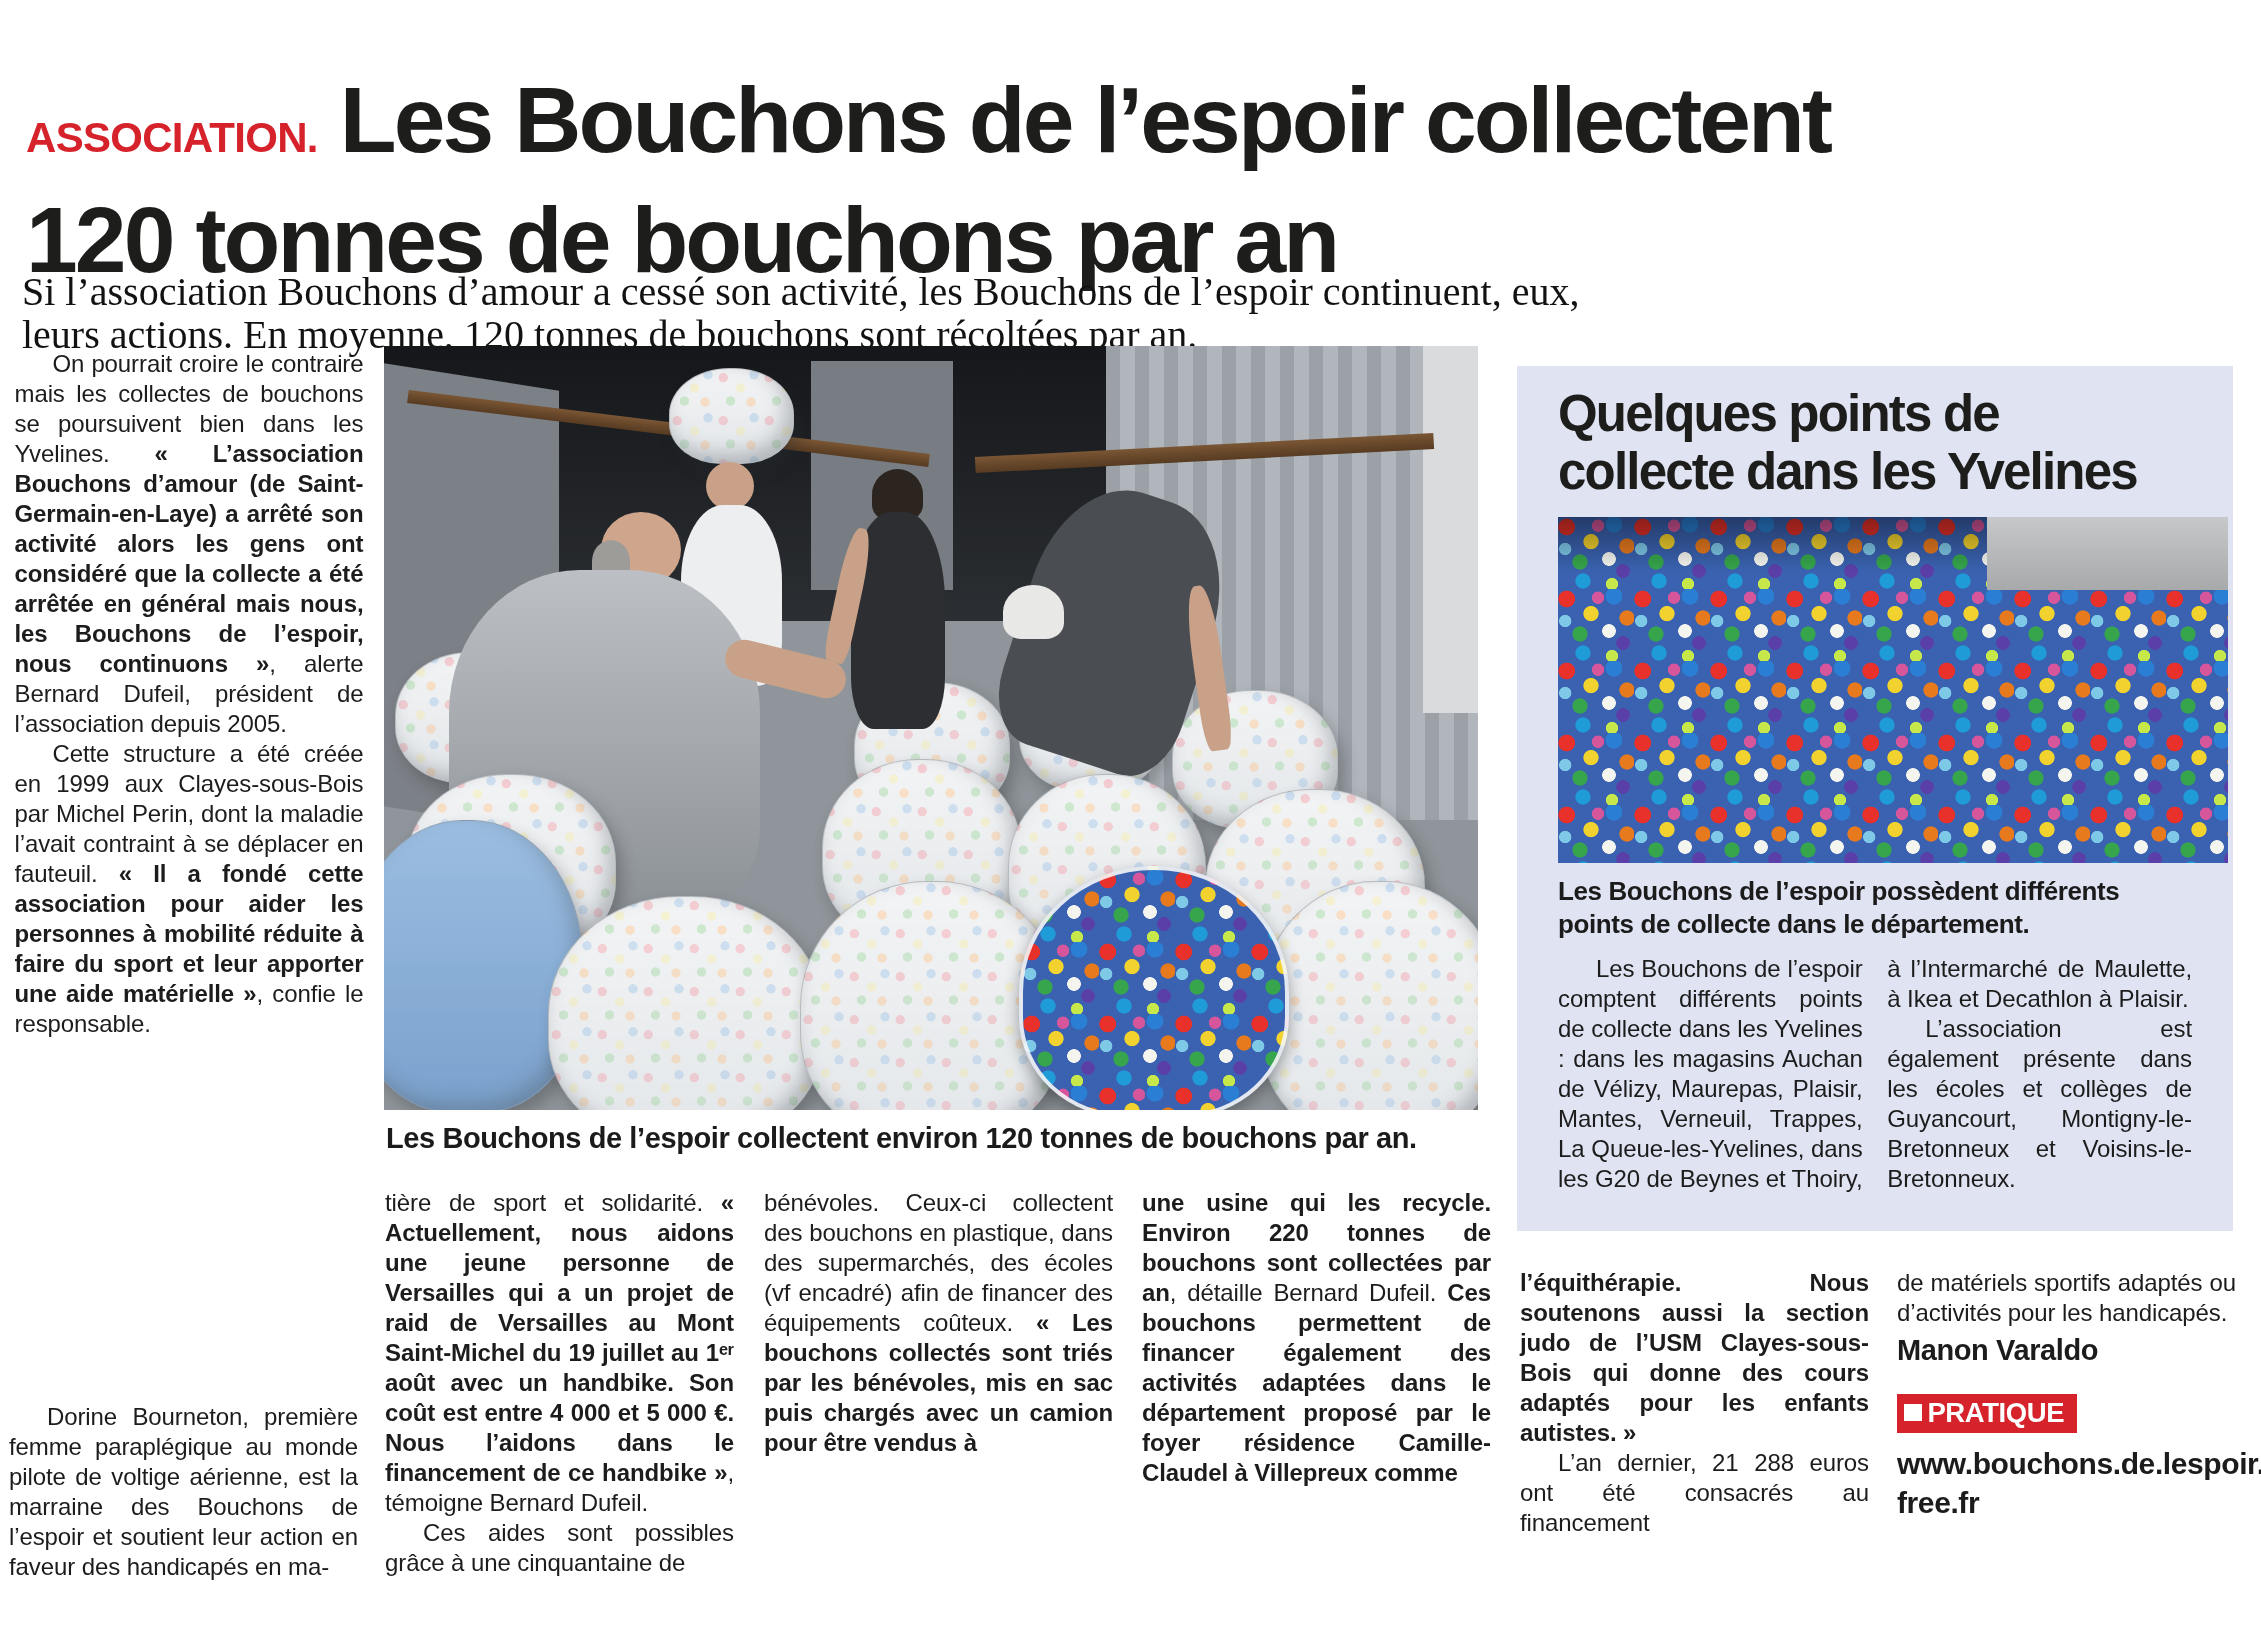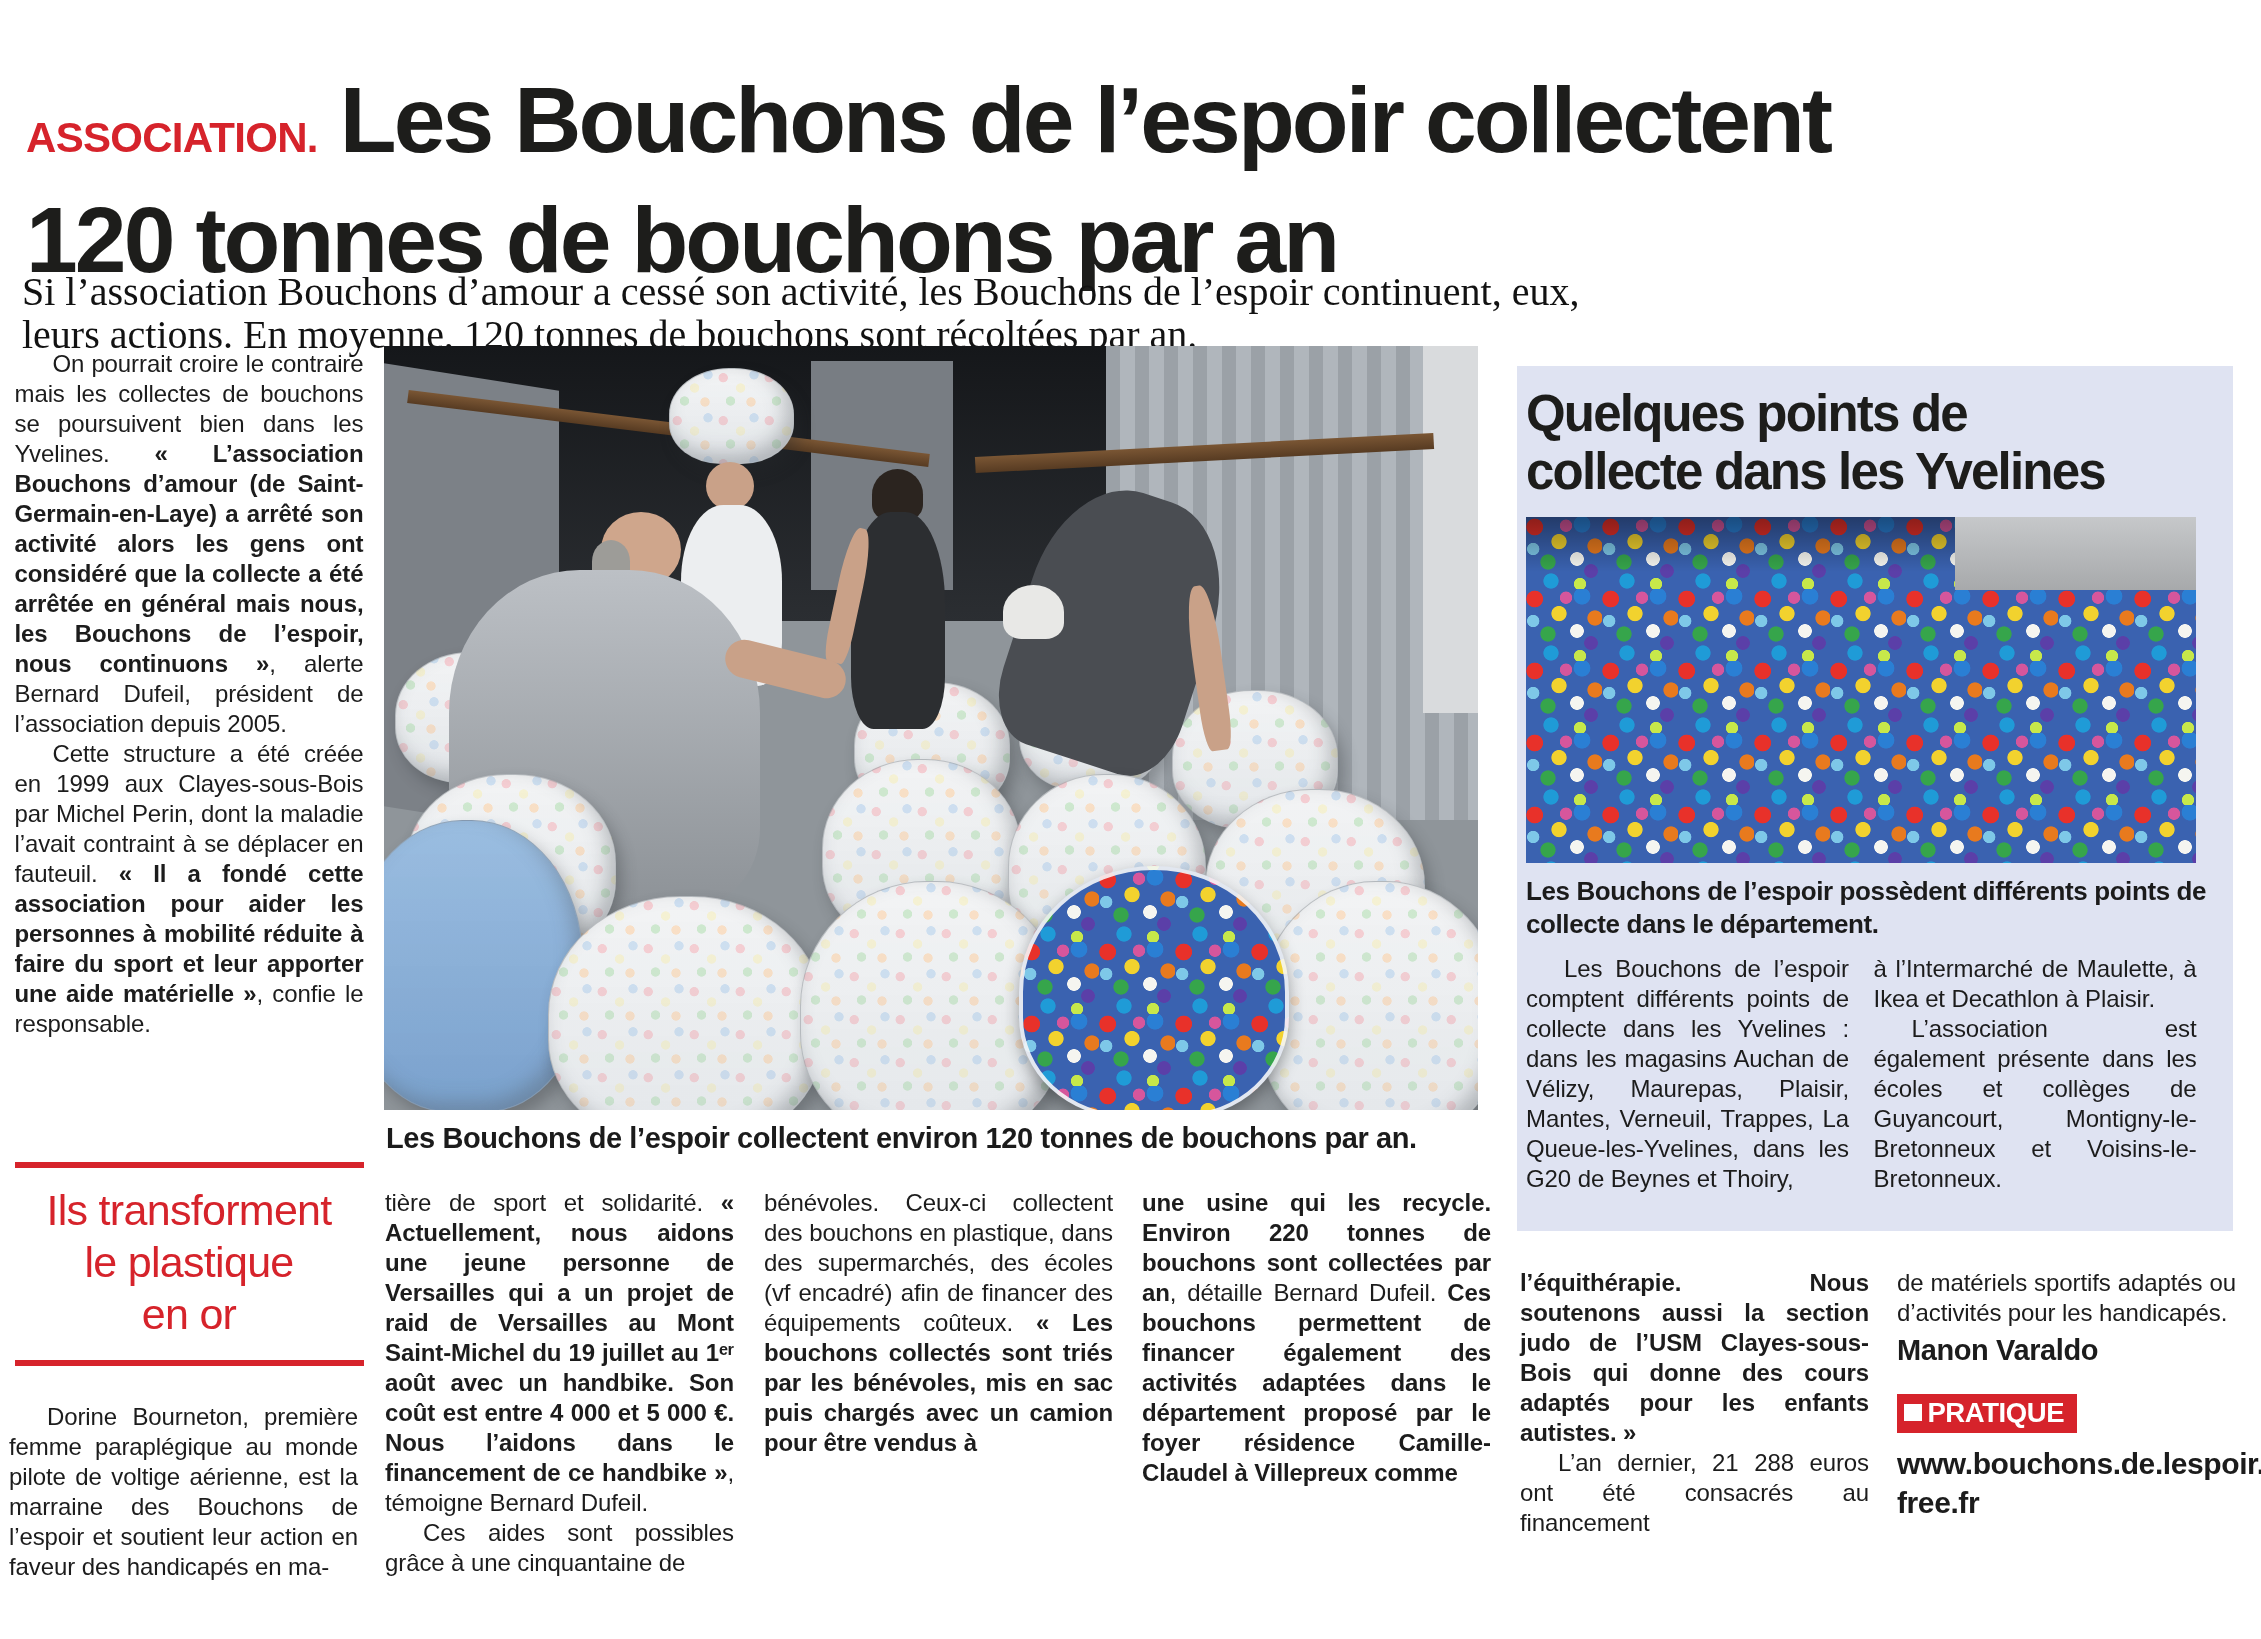--- a/index.html
+++ b/index.html
@@ -36,21 +36,21 @@
   
   .caption-main{left:386px;top:1122px;width:1085px;font-weight:bold;font-size:29px;line-height:33px;letter-spacing:-0.4px;}
   .byline{text-align:left;font-size:29px;font-weight:bold;margin-top:7.2px;letter-spacing:-0.4px;}
   .pratique{display:inline-flex;align-items:center;background:#d6232b;color:#fff;font-weight:bold;
             font-size:27.5px;letter-spacing:-0.4px;padding:3.6px 13px 5px 7.2px;margin-top:29px;}
   .pratique .sq{width:17.4px;height:17.4px;background:#fff;margin-right:5.8px;display:inline-block;}
   .url{font-weight:bold;font-size:30px;line-height:39px;letter-spacing:-0.4px;margin-top:11.6px;}
 
   
   .sidebar{left:1517px;top:366px;width:716px;height:865px;background:#dfe3f2;box-sizing:border-box;
-           padding:19px 9px;}
+           padding:19px 41px;}
   .sb-title{font-weight:bold;font-size:51px;line-height:58px;letter-spacing:-1.8px;color:#1d1d1b;}
   .sb-photo{margin-top:16px;width:670px;height:346px;position:relative;overflow:hidden;}
   .sb-caption{font-weight:bold;font-size:26px;line-height:33px;margin-top:11.6px;letter-spacing:-0.4px;}
   .sb-cols{display:flex;gap:24.6px;margin-top:13px;}
   .sb-col{width:323px;}
 
   
   .caps{background-color:#3a62b0;
     background-image:
       radial-gradient(circle at 8.7px 10px,#e8312a 0 8px,transparent 8.7px),
@@ -162,21 +162,20 @@
 
     <div class="bag blue z5" style="left:-3%;top:62%;width:21%;height:38%;"></div>
     <div class="bag z5" style="left:15%;top:72%;width:25%;height:32%;"></div>
     <div class="bag z5" style="left:38%;top:70%;width:24%;height:34%;"></div>
     <div class="bag z5" style="left:80%;top:70%;width:22%;height:34%;"></div>
     <div class="capspill caps" style="left:58%;top:68%;width:24%;height:32%;"></div>
   </div>
 
   <p class="abs caption-main para">Les Bouchons de l’espoir collectent environ 120 tonnes de bouchons par an.</p>
 
-  <div class="abs pullquote"><span>Ils transforment</span><br><span>le plastique</span><br><span>en or</span></div>
 
   <div class="abs body-text col-left-bottom">
     <p class="para ind">Dorine Bourneton, première femme paraplégique au monde pilote de voltige aérienne, est la marraine des Bouchons de l’espoir et soutient leur action en faveur des handicapés en ma-</p>
   </div>
 
   <div class="abs body-text col2">
     <p class="para"><span>tière de sport et solidarité. </span><span class="b">« Actuellement, nous aidons une jeune personne de Versailles qui a un projet de raid de Versailles au Mont Saint-Michel du 19 juillet au 1ᵉʳ août avec un handbike. Son coût est entre 4 000 et 5 000 €. Nous l’aidons dans le financement de ce handbike »</span><span>, témoigne Bernard Dufeil.</span></p>
     <p class="para ind">Ces aides sont possibles grâce à une cinquantaine de</p>
   </div>
 

